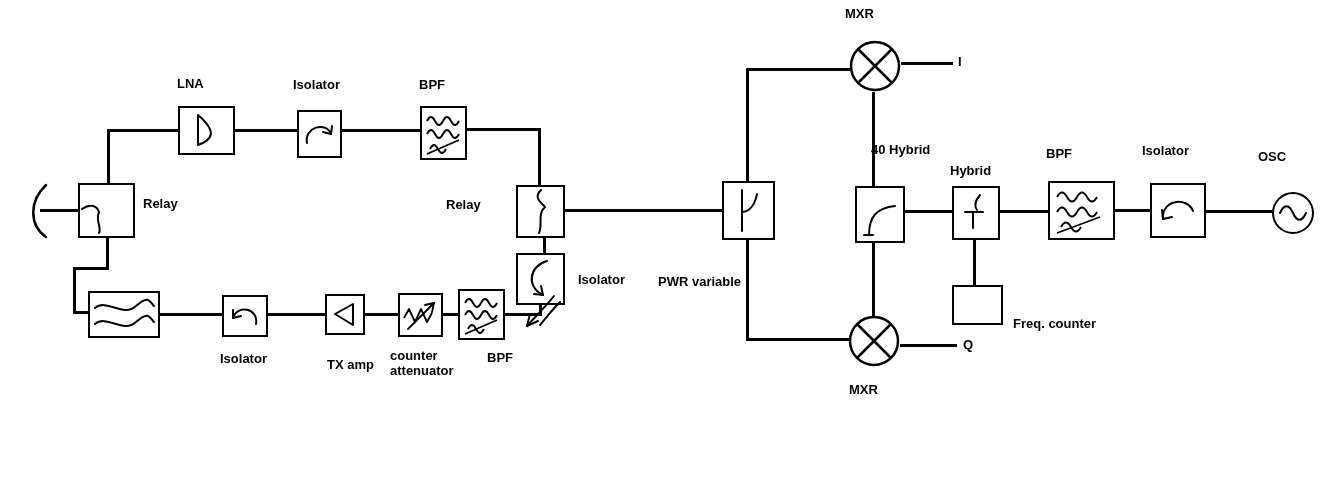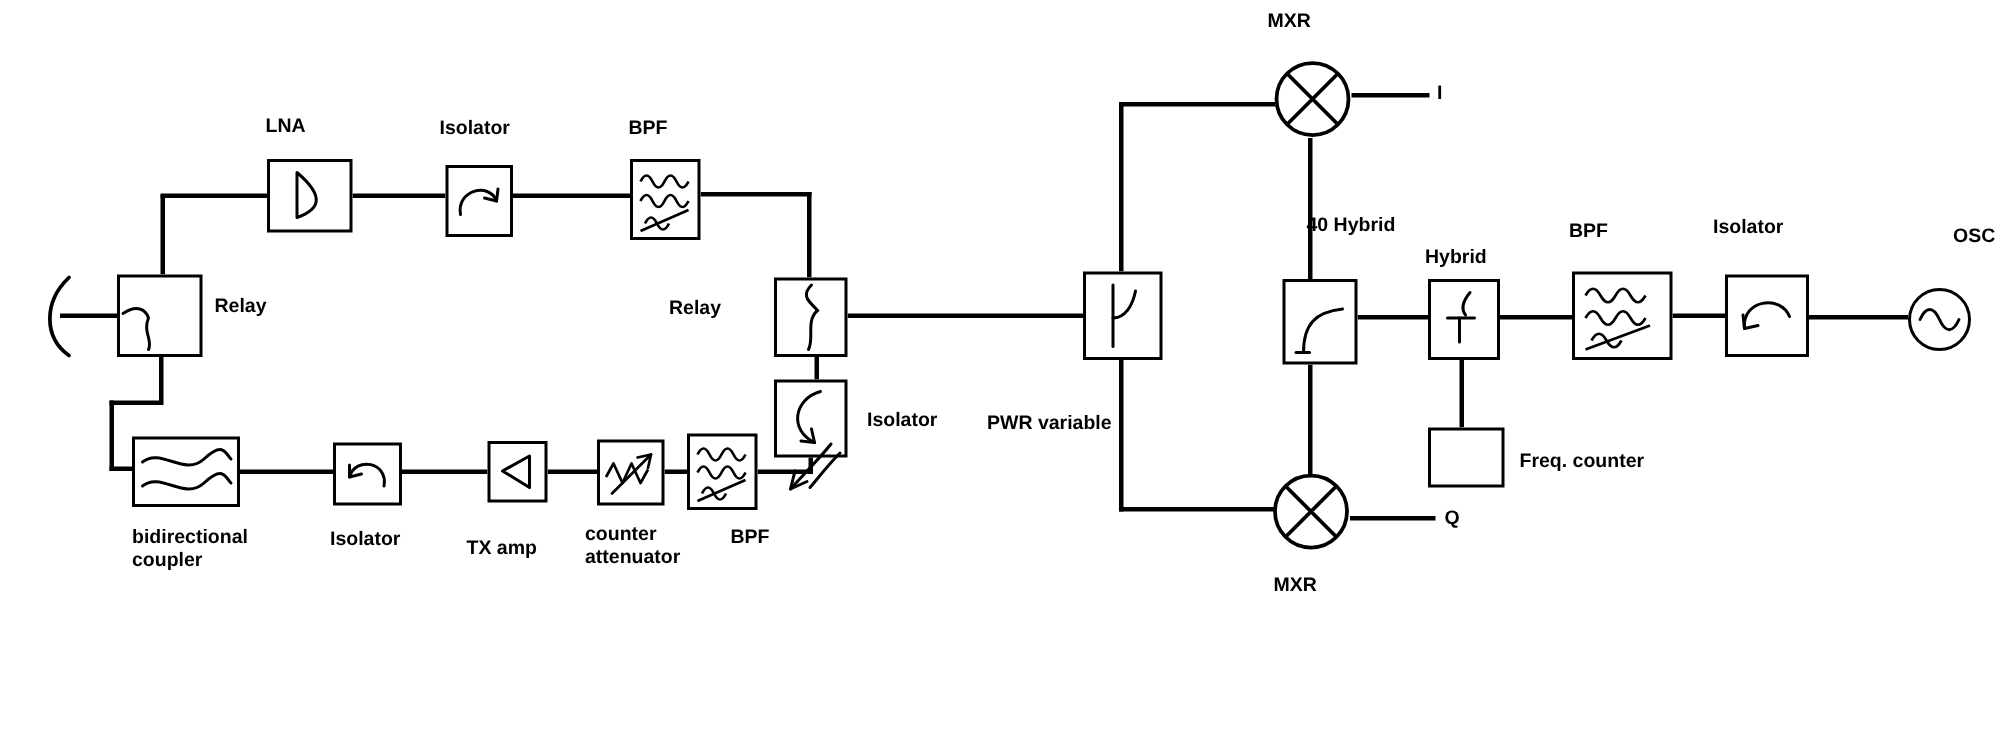--- a/index.html
+++ b/index.html
@@ -224,32 +224,31 @@
     </svg>
   </div>
 
   <div class="lbl" style="left:143px;top:196px">Relay</div>
   <div class="lbl" style="left:177px;top:76px">LNA</div>
   <div class="lbl" style="left:293px;top:77px">Isolator</div>
   <div class="lbl" style="left:419px;top:77px">BPF</div>
   <div class="lbl" style="left:446px;top:197px">Relay</div>
   <div class="lbl" style="left:578px;top:272px">Isolator</div>
 
-  <div class="lbl wrap" style="left:88px;top:350px;width:94px">bidirectional coupler</div>
   <div class="lbl" style="left:220px;top:351px">Isolator</div>
-  <div class="lbl" style="left:311px;top:357px">TX amp</div>
+  <div class="lbl" style="left:327px;top:357px">TX amp</div>
   <div class="lbl wrap" style="left:390px;top:348px;width:86px">counter attenuator</div>
   <div class="lbl" style="left:487px;top:350px">BPF</div>
 
   <div class="lbl" style="left:658px;top:274px">PWR variable</div>
   <div class="lbl" style="left:845px;top:6px">MXR</div>
   <div class="lbl" style="left:958px;top:54px">I</div>
   <div class="lbl" style="left:871px;top:142px">40 Hybrid</div>
   <div class="lbl" style="left:849px;top:382px">MXR</div>
   <div class="lbl" style="left:963px;top:337px">Q</div>
 
   <div class="lbl" style="left:950px;top:163px">Hybrid</div>
-  <div class="lbl" style="left:1013px;top:299px">Freq. counter</div>
+  <div class="lbl" style="left:1013px;top:316px">Freq. counter</div>
   <div class="lbl" style="left:1046px;top:146px">BPF</div>
   <div class="lbl" style="left:1142px;top:143px">Isolator</div>
-  <div class="lbl" style="left:1302px;top:149px">OSC</div>
+  <div class="lbl" style="left:1258px;top:149px">OSC</div>
 
 </div>
 
 </body></html>

